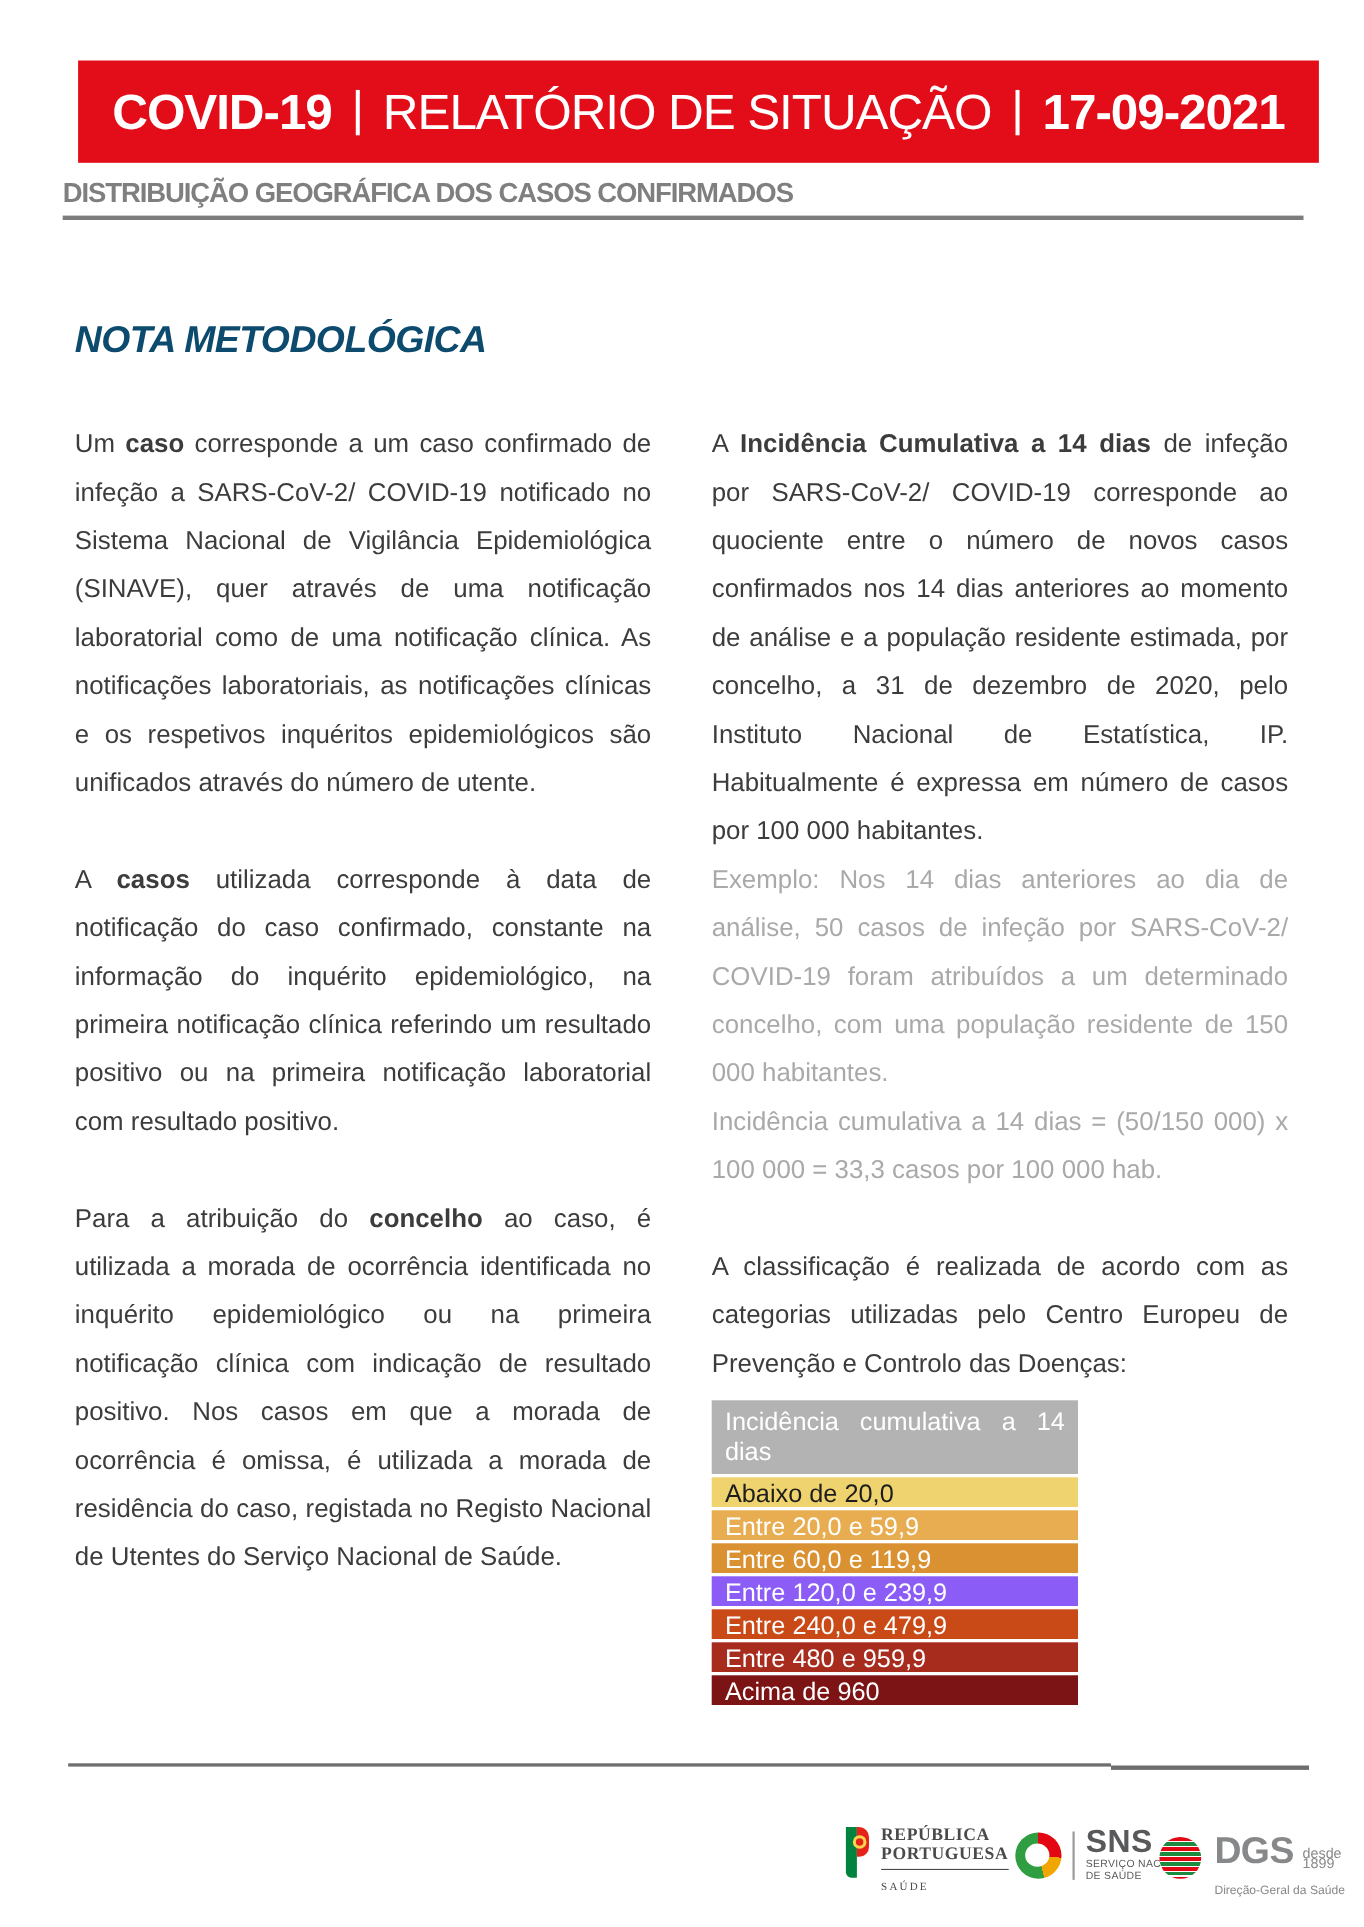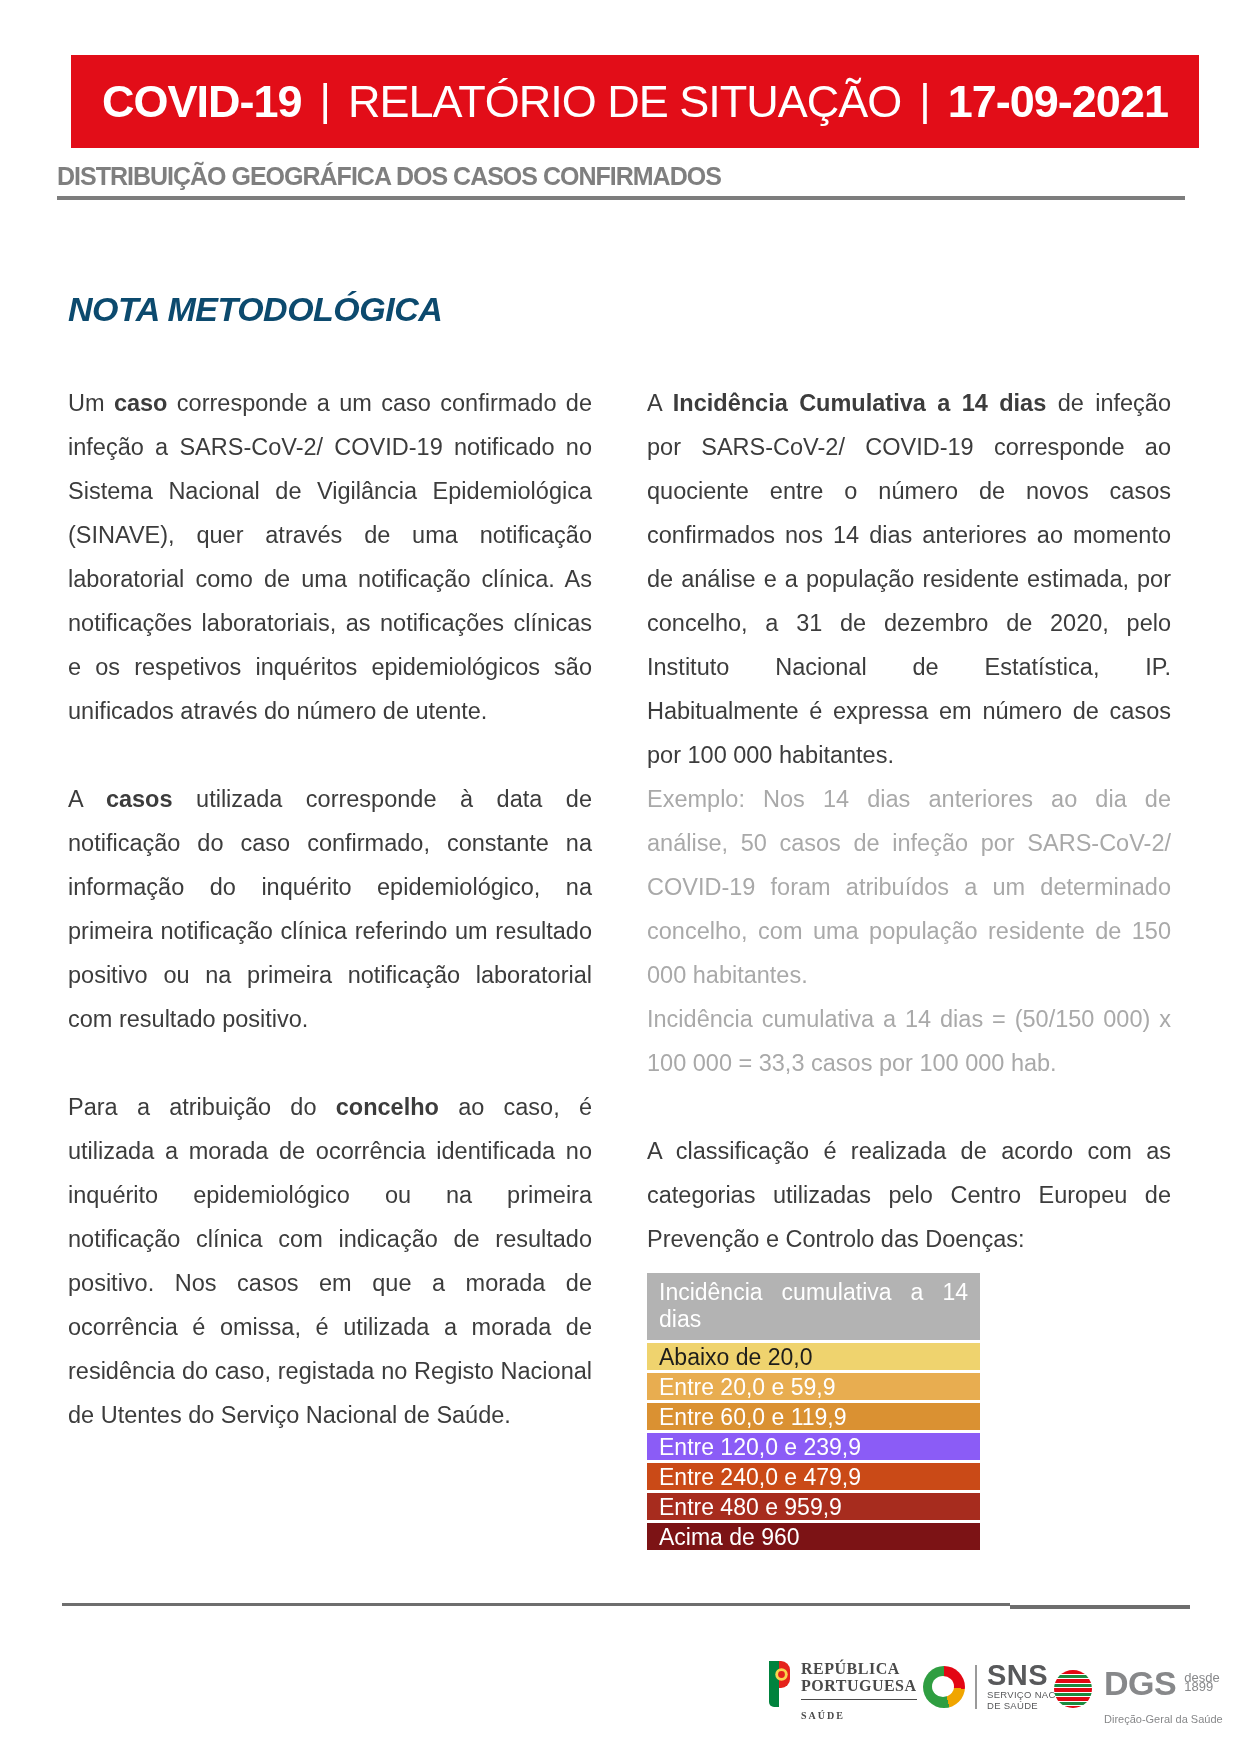--- a/index.html
+++ b/index.html
@@ -43,39 +43,39 @@
   .footer-rule-a{position:absolute;left:62px;top:1603px;width:948px;height:3px;background:#6e6e6e;}
   .footer-rule-b{position:absolute;left:1010px;top:1605px;width:180px;height:4px;background:#6e6e6e;}
 
   
   .logo{position:absolute;display:flex;}
   .logo-republica{left:766px;top:1660px;gap:11px;}
   .flag-icon{width:24px;height:48px;flex:0 0 auto;}
   .rep-text{font-family:"Liberation Serif", serif;font-weight:bold;color:#4a4a4a;
             font-size:16px;line-height:17px;letter-spacing:0.5px;}
   .rep-underline{border-bottom:1.5px solid #4a4a4a;padding-bottom:5px;}
-  .rep-sub{font-family:"Liberation Serif", serif;font-weight:bold;color:#4a4a4a;
+  .rep-sub{font-family:"Liberation Serif", serif;font-weight:normal;color:#4a4a4a;
            font-size:10px;letter-spacing:2px;margin-top:7px;}
 
   .logo-sns{left:923px;top:1662px;gap:10px;align-items:center;}
   .sns-icon{width:42px;height:42px;border-radius:50%;position:relative;flex:0 0 auto;
             background:conic-gradient(#e30613 0 95deg,#f0a500 95deg 165deg,#2f9e41 165deg 360deg);}
   .sns-icon::after{content:"";position:absolute;left:9px;top:10px;width:22px;height:21px;
                    border-radius:50%;background:#ffffff;}
   .sns-divider{width:2px;height:44px;background:#9a9a9a;flex:0 0 auto;}
   .sns-text{color:#58595b;}
   .sns-abbr{font-size:29px;font-weight:bold;line-height:27px;letter-spacing:0.5px;}
   .sns-sub{font-size:9.5px;line-height:11px;letter-spacing:0.3px;}
 
   .logo-dgs{left:1054px;top:1668px;gap:12px;align-items:flex-start;}
   .dgs-icon{width:38px;height:38px;border-radius:50%;flex:0 0 auto;margin-top:2px;
             background:repeating-linear-gradient(180deg,#e30613 0 4px,#ffffff 4px 5px,
                        #1c8a3f 5px 8px,#ffffff 8px 9px);}
   .dgs-text{color:#87888a;}
-  .dgs-top{display:flex;align-items:flex-start;gap:8px;}
+  .dgs-top{display:flex;align-items:flex-end;gap:8px;}
   .dgs-abbr{font-size:34px;font-weight:bold;line-height:30px;letter-spacing:-0.5px;}
   .dgs-since{font-size:13px;line-height:9px;margin-top:5px;}
   .dgs-sub{font-size:11px;margin-top:15px;}
 </style>
 </head>
 <body>
 
 <div class="page">
 
   <div class="banner">

